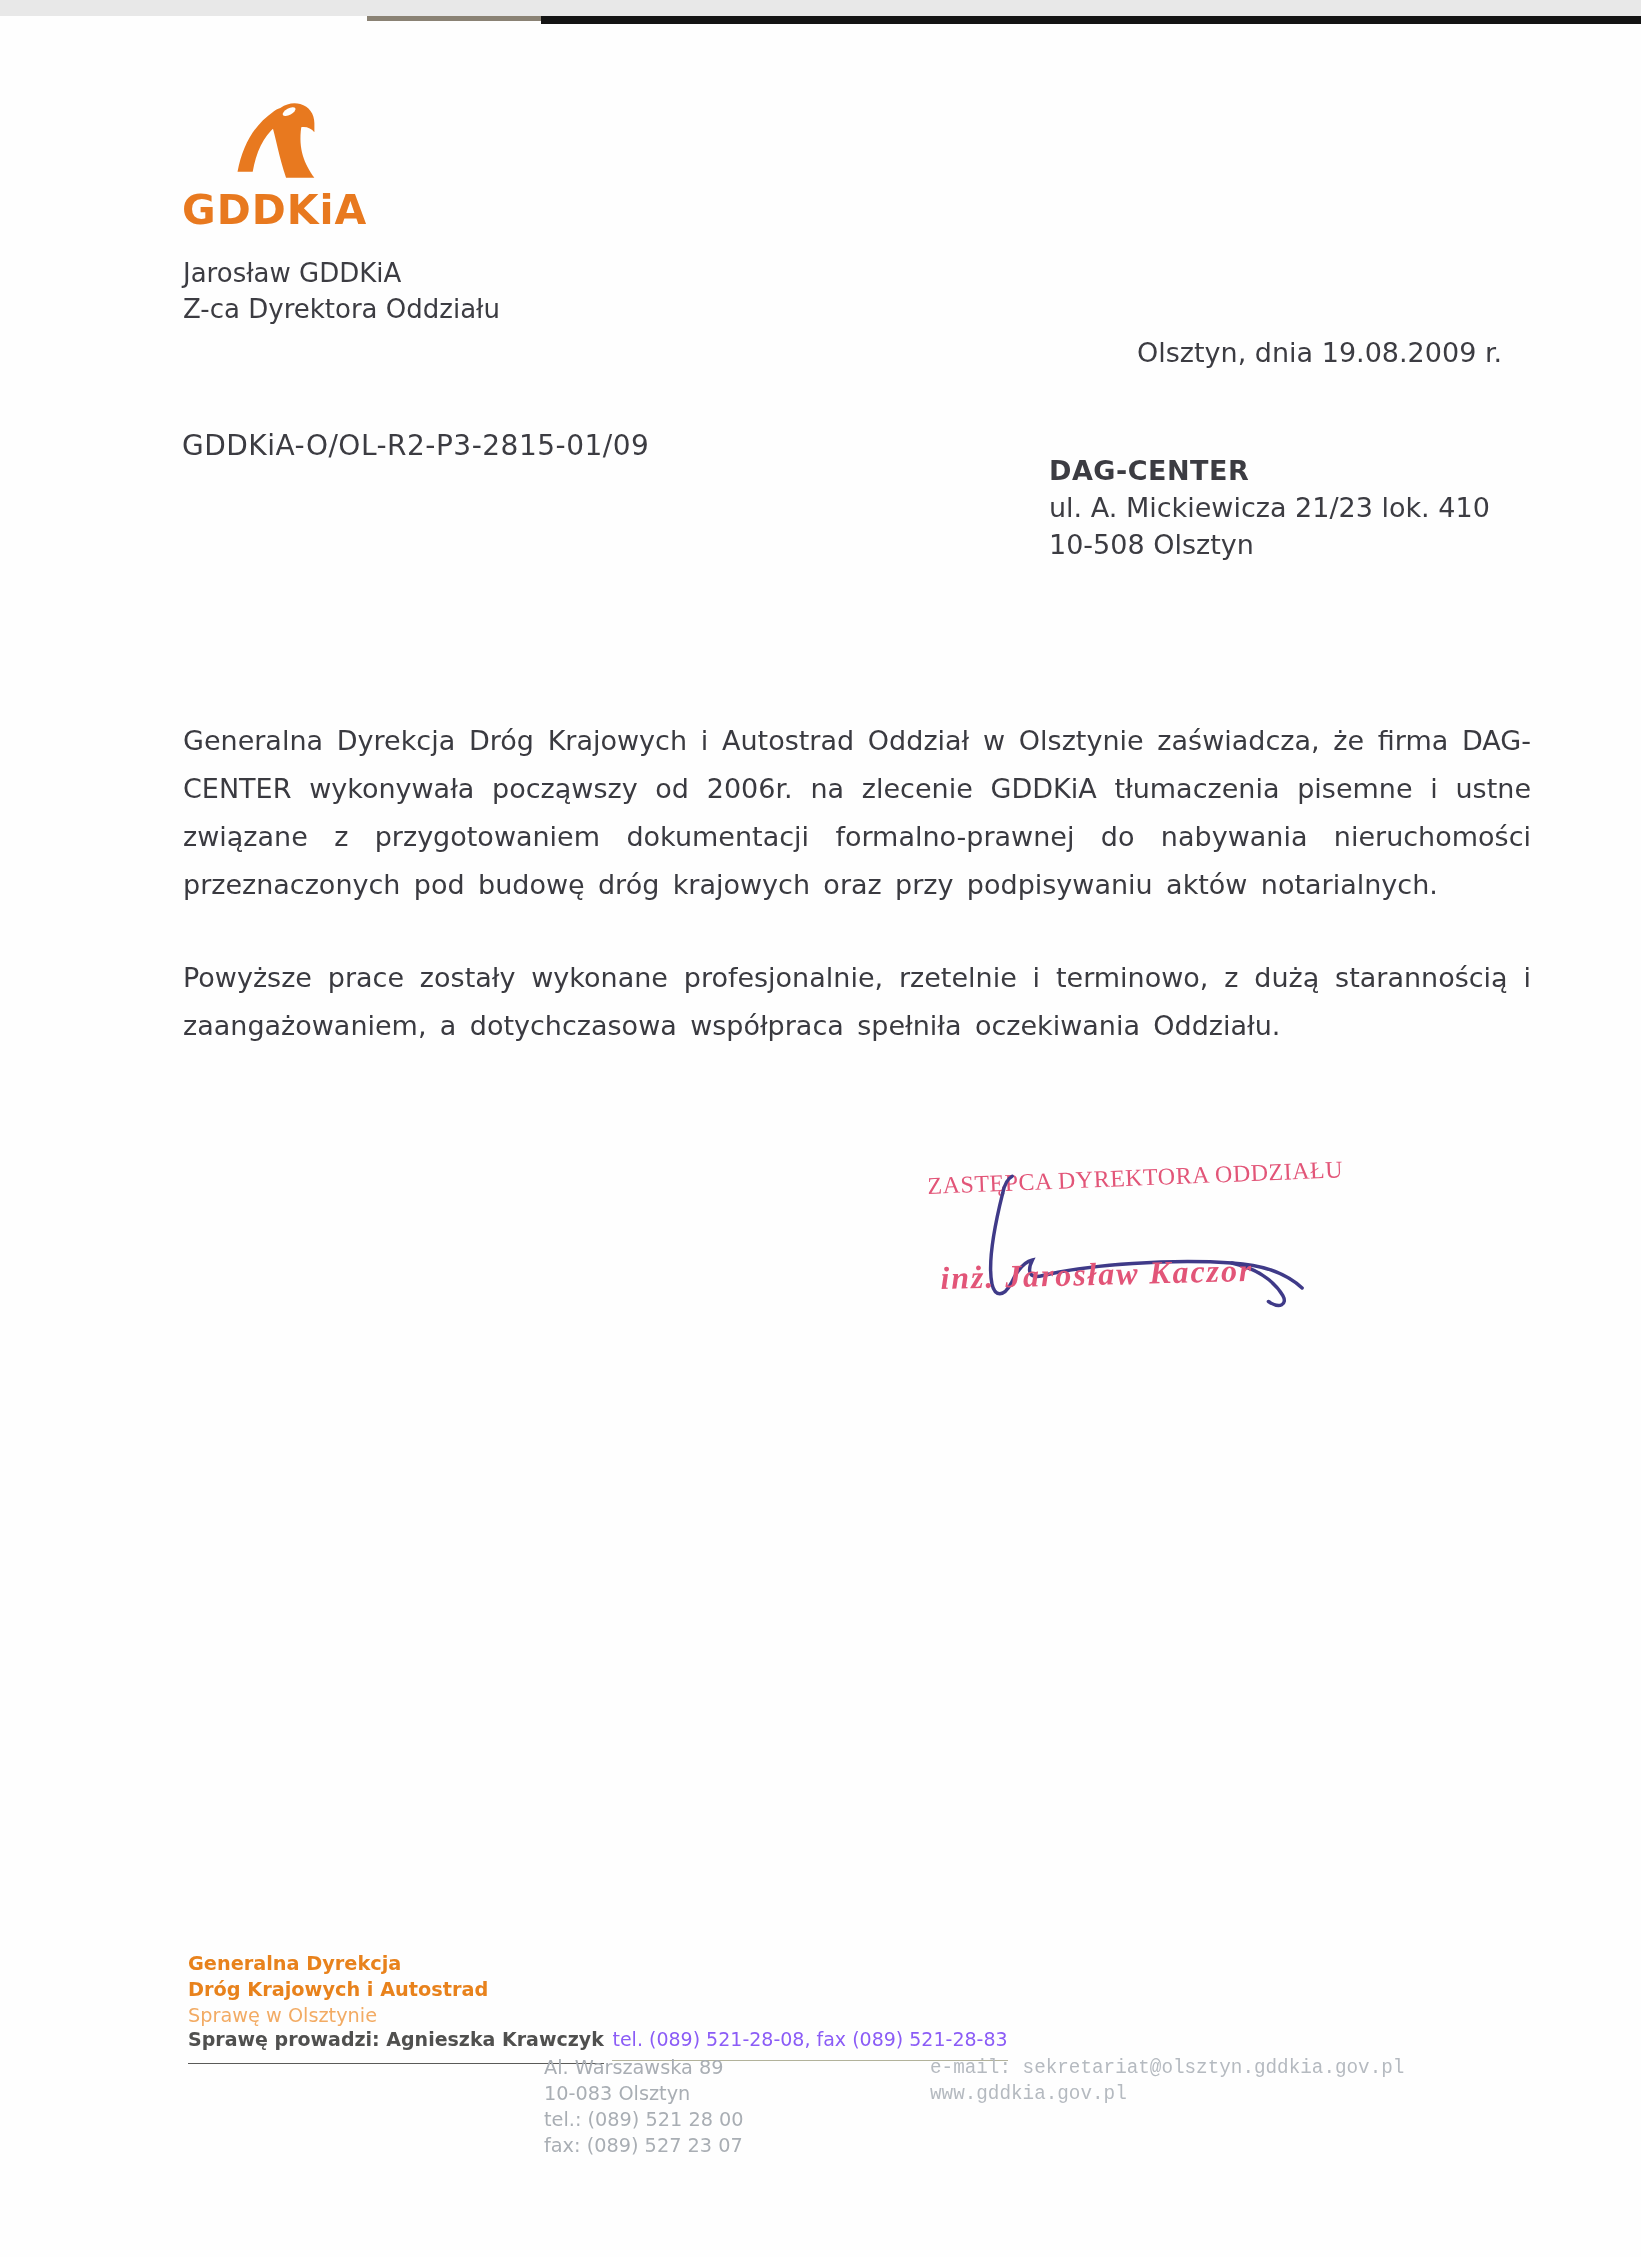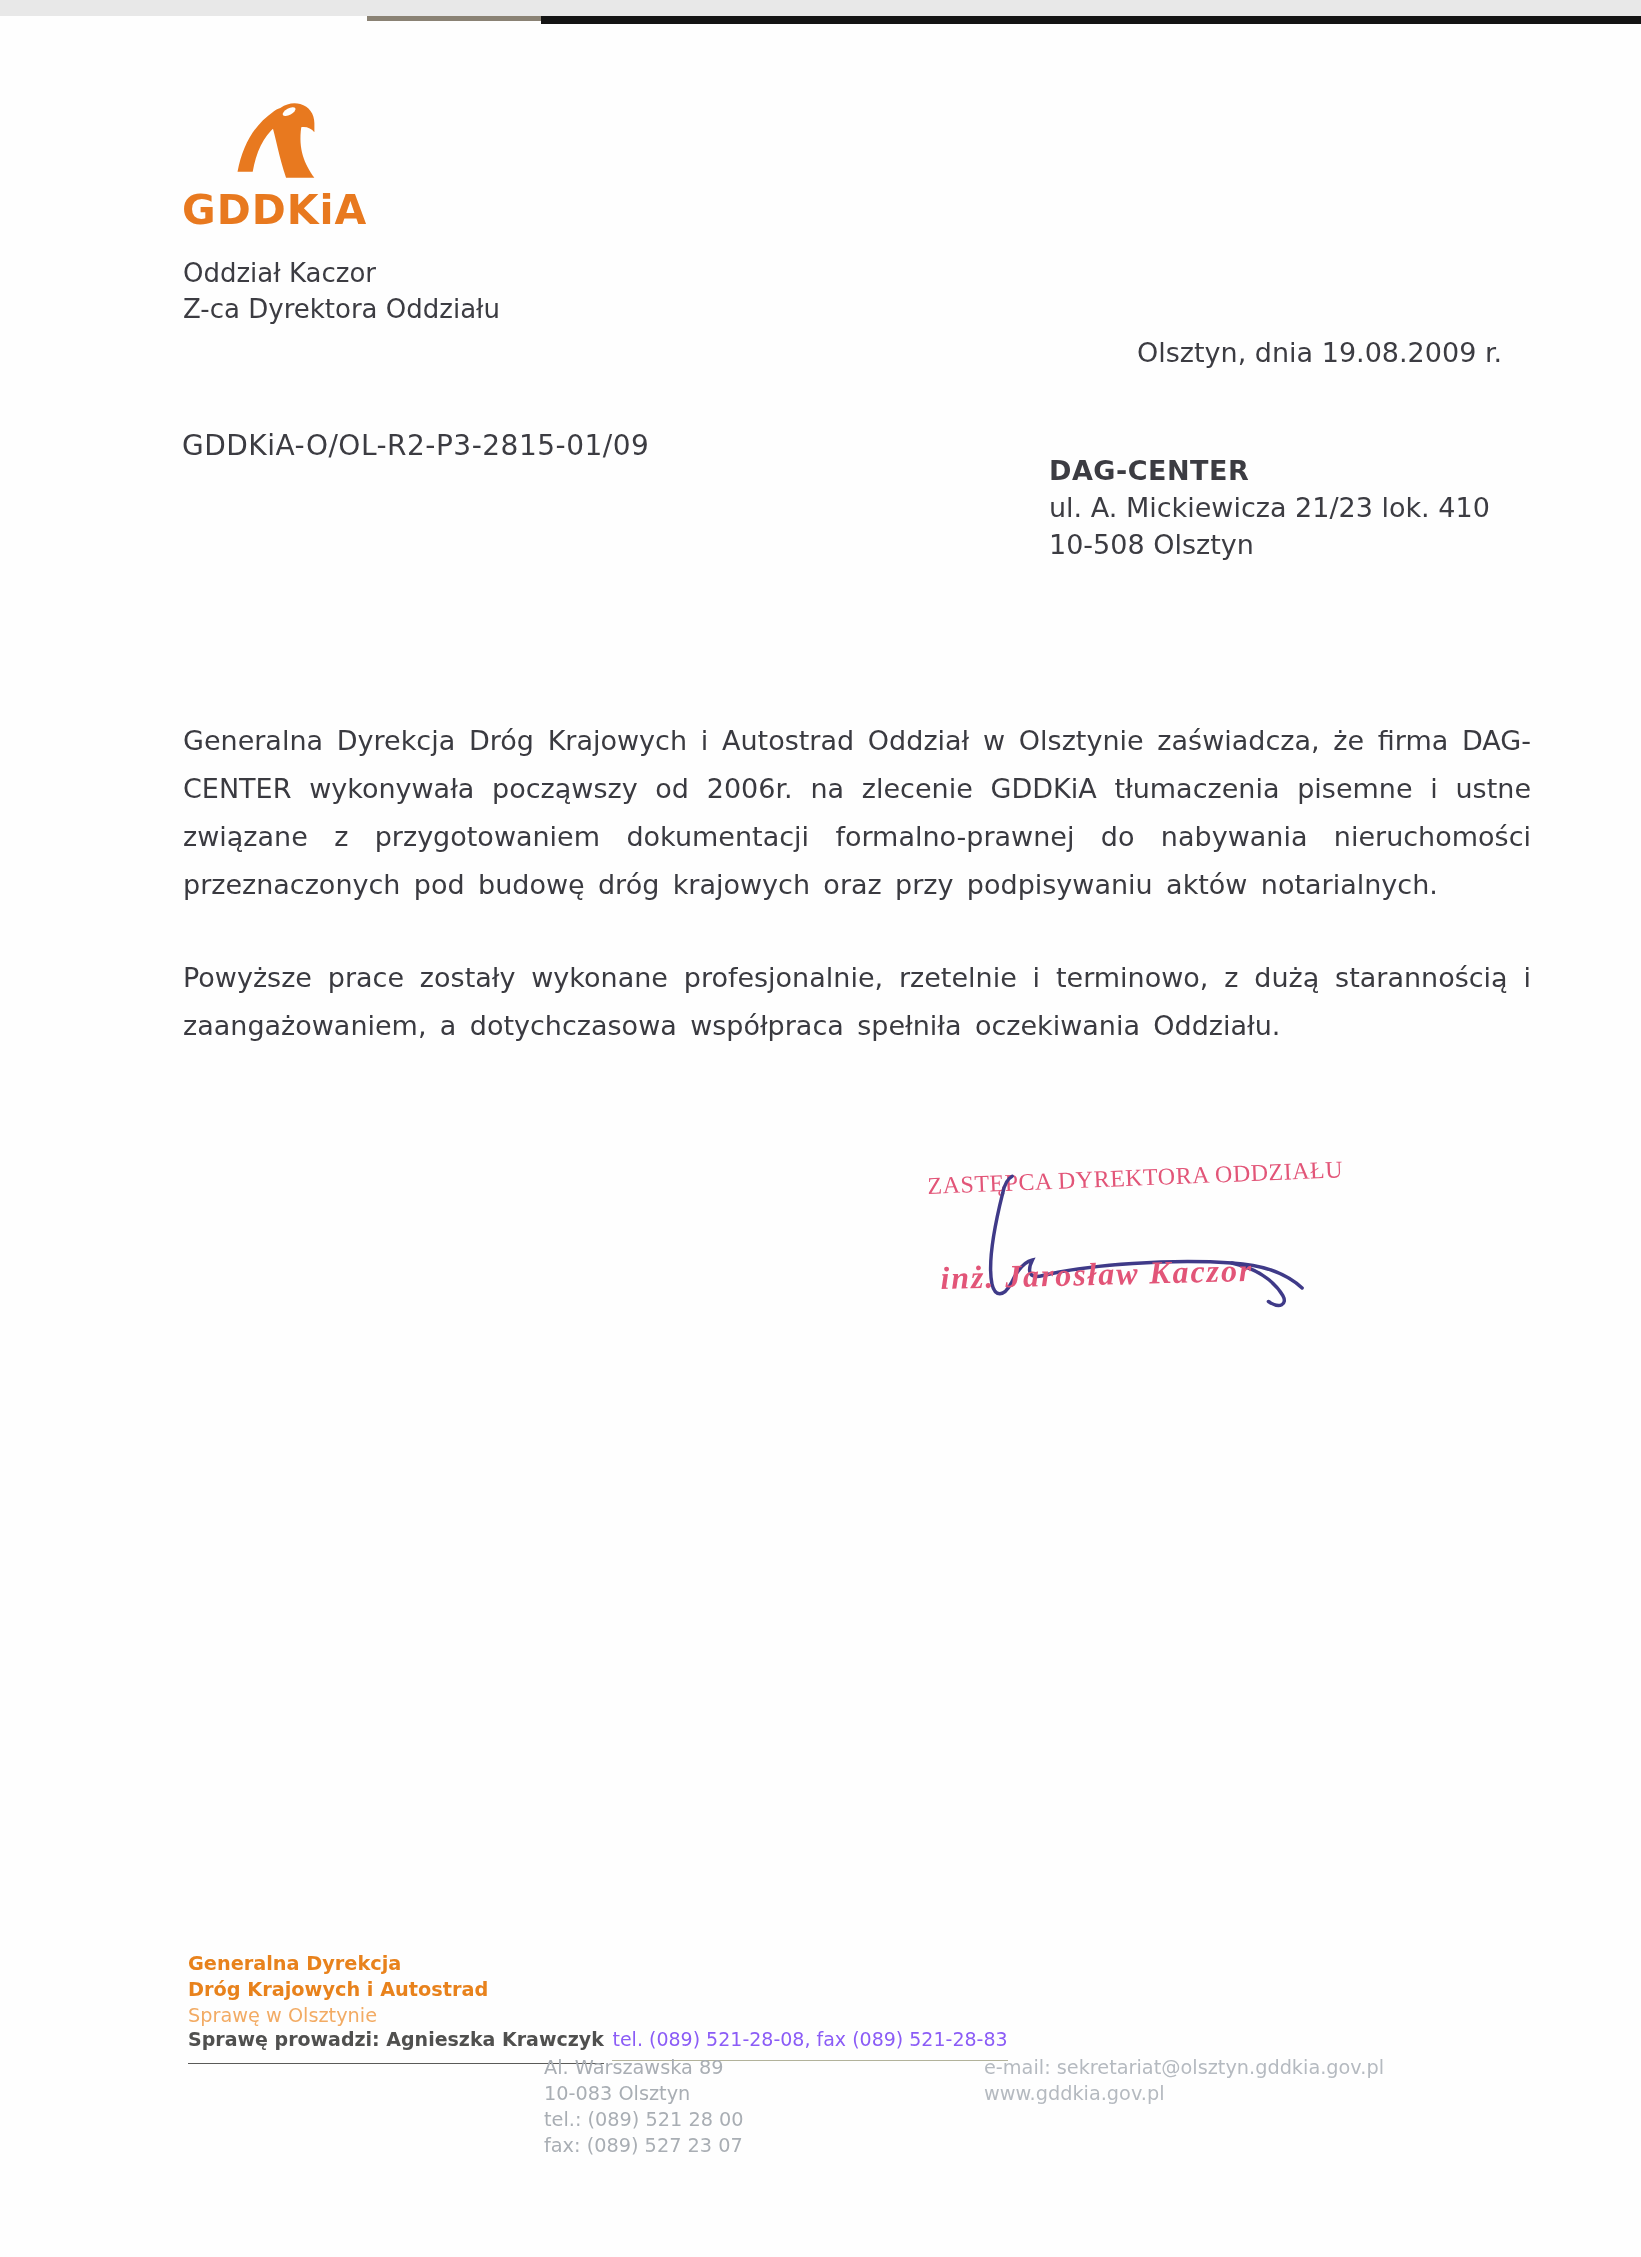--- a/index.html
+++ b/index.html
@@ -64,39 +64,39 @@
   }
   .footer-line1 .contact{
     color:#8b5cf6;margin-left:8.7px;
     border-bottom:1.9px solid #b2b29a;padding-bottom:10px;
   }
   .footer-col{font-size:19.3px;line-height:26px;}
   .footer-org{left:188px;top:1935px;}
   .footer-org .l1,.footer-org .l2{font-weight:bold;color:#e8821c;}
   .footer-org .l3{color:#f2ab64;}
   .footer-addr{left:544px;top:2039px;color:#a9aeb4;}
-  .footer-net{left:984px;top:2039px;color:#b5bac0;}
+  .footer-net{left:930px;top:2039px;color:#b5bac0;font-family:Liberation Mono, monospace;}
 </style>
 </head>
 <body>
 
 <div class="page">
 
   <div class="abs scanbar-light"></div>
   <div class="abs scanbar-dark"></div>
 
   <svg class="abs logo-mark" viewBox="0 0 100 90">
     <path d="M8,72 C13,46 24,26 44,12 C49,8.5 53.5,8 55.5,10.5 L50,24 C36,33 27,49 23,72 Z" fill="#e8791f"></path>
     <path d="M41,22 C46,8 59,2 70,5 C79,7.5 84,15 84,24 L84,33 C81,29 76,27 71,28 C68,50 74,64 84,78 L56,78 C49,57 46,39 41,22 Z" fill="#e8791f"></path>
     <ellipse cx="59" cy="12.5" rx="7" ry="3.2" fill="#fefefe" transform="rotate(-28 59 12.5)"></ellipse>
   </svg>
   <div class="abs logo-text">GDDKiA</div>
 
   <div class="abs sender">
-    <div>Oddział Kaczor</div>
+    <div>Jarosław GDDKiA</div>
     <div>Z-ca Dyrektora Oddziału</div>
   </div>
 
   <div class="abs dateline">Olsztyn, dnia 19.08.2009 r.</div>
 
   <div class="abs refnum">GDDKiA-O/OL-R2-P3-2815-01/09</div>
 
   <div class="abs recipient">
     <div class="name">DAG-CENTER</div>
     <div>ul. A. Mickiewicza 21/23 lok. 410</div>

